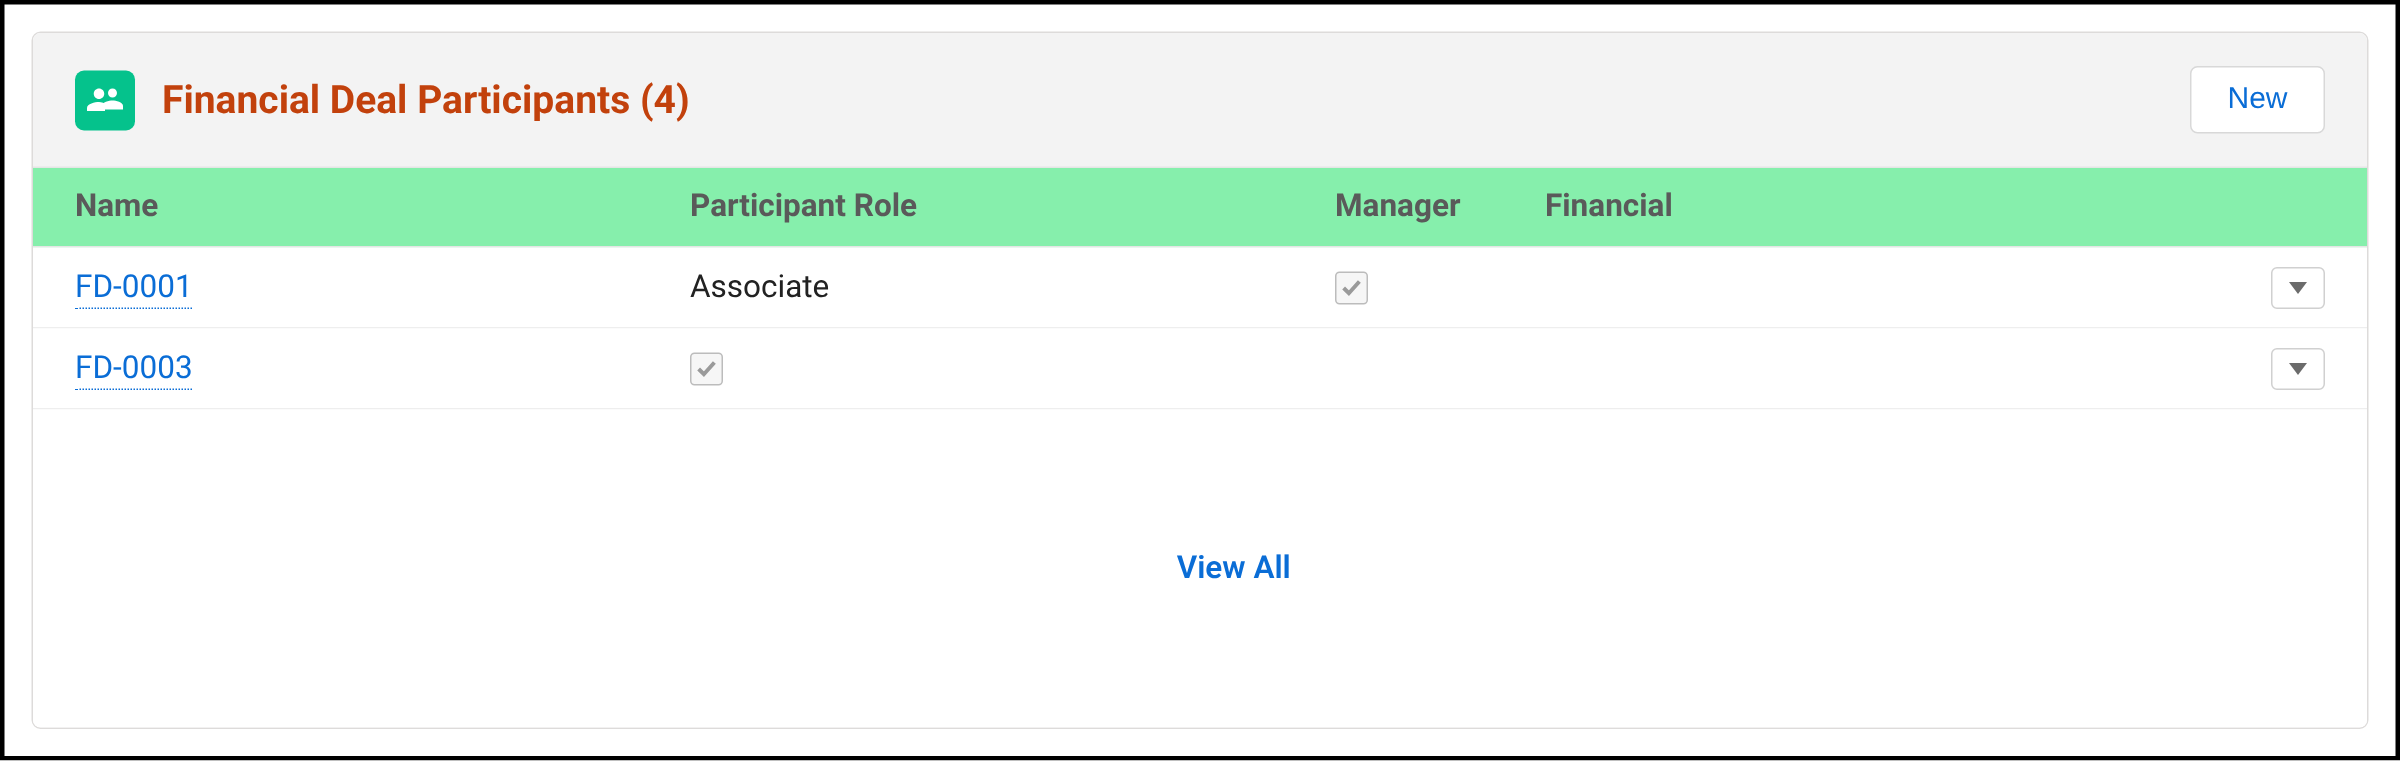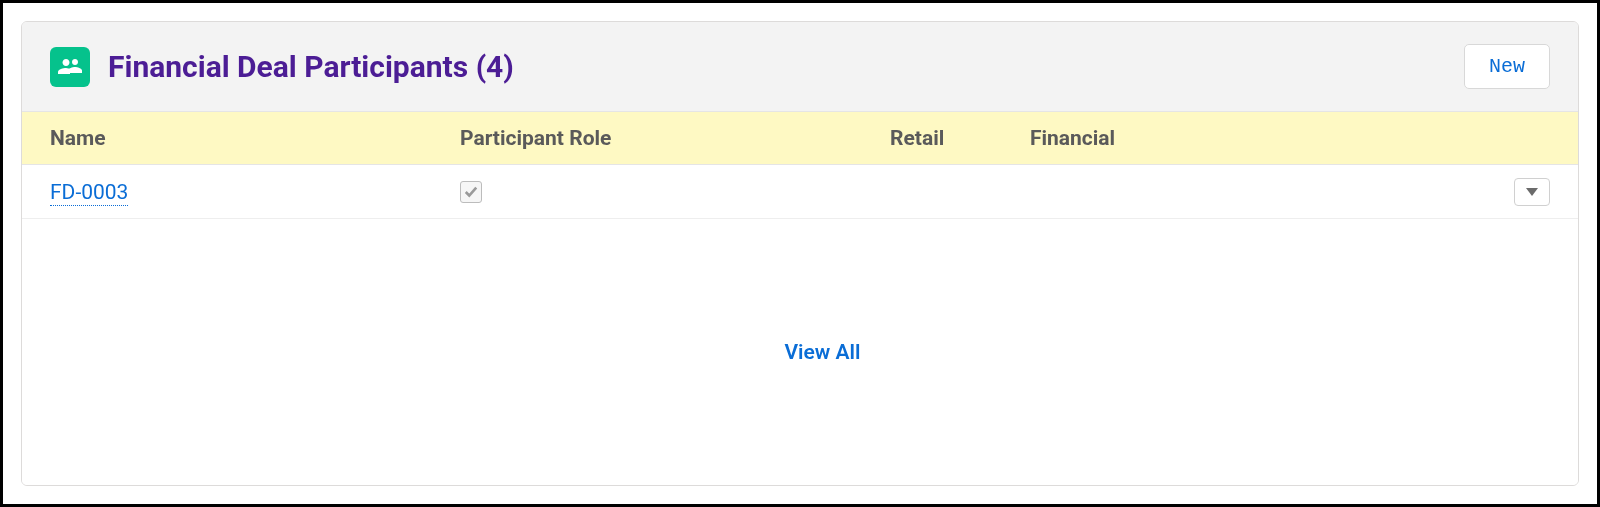--- a/index.html
+++ b/index.html
@@ -36,40 +36,39 @@
     background: #05c28c;
     border-radius: 6px;
     display: flex;
     align-items: center;
     justify-content: center;
     margin-right: 18px;
     flex-shrink: 0;
   }
   .header-icon svg { width: 24px; height: 24px; fill: #fff; }
   .card-title {
-    font-size: 30px;
+    font-size: 26px;
     font-weight: 700;
-    color: #4c1d95;
+    color: #c2410c;
     flex: 1;
   }
   .new-btn {
     background: #fff;
     border: 1px solid #d8d8d8;
     border-radius: 5px;
     padding: 10px 24px;
     font-size: 20px;
     color: #0a6dd6;
     cursor: pointer;
     font-weight: 400;
-    font-family: Liberation Mono, monospace;
   }
   .table-head {
     display: flex;
     padding: 14px 28px;
-    background: #fef9c3;
+    background: #86efac;
     border-bottom: 1px solid #e5e5e5;
   }
   .th {
     font-size: 21px;
     font-weight: 700;
     color: #5a5a5a;
   }
   .col-name { width: 410px; flex-shrink: 0; }
   .col-role { width: 430px; flex-shrink: 0; }
   .col-active { width: 140px; flex-shrink: 0; }
@@ -145,26 +144,45 @@
             <path d="M8 11c2 0 3.5-1.6 3.5-3.5S10 4 8 4 4.5 5.6 4.5 7.5 6 11 8 11zm0 2c-2.7 0-8 1.3-8 4v2h12v-1c0-1.2.6-2.2 1.6-3C11.7 13.7 9.6 13 8 13zm9-3c1.7 0 3-1.3 3-3s-1.3-3-3-3-3 1.3-3 3 1.3 3 3 3zm0 2c-2.3 0-7 1.2-7 3.5V18h14v-2.5c0-2.3-4.7-3.5-7-3.5z"></path>
           </svg>
       </div>
       <div class="card-title">Financial Deal Participants (4)</div>
       <button class="new-btn">New</button>
     </div>
 
     <div class="table-head">
       <div class="th col-name">Name</div>
       <div class="th col-role">Participant Role</div>
-      <div class="th col-active">Retail</div>
+      <div class="th col-active">Manager</div>
       <div class="th col-comments">Financial</div>
       <div class="col-action"></div>
     </div>
 
     <div id="rows-container">
+        <div class="row">
+          <div class="col-name"><a class="name-link">FD-0001</a></div>
+          <div class="col-role role-text">Associate</div>
+          <div class="col-active">
+            <div class="checkbox">
+              <svg viewBox="0 0 16 16">
+                <polyline points="2,8 6,12 14,3"></polyline>
+              </svg>
+            </div>
+          </div>
+          <div class="col-comments comments-text"></div>
+          <div class="col-action">
+            <div class="action-btn">
+              <svg viewBox="0 0 12 8">
+                <polygon points="0,0 12,0 6,8"></polygon>
+              </svg>
+            </div>
+          </div>
+        </div>
         <div class="row">
           <div class="col-name"><a class="name-link">FD-0003</a></div>
           <div class="col-active">
             <div class="checkbox">
               <svg viewBox="0 0 16 16">
                 <polyline points="2,8 6,12 14,3"></polyline>
               </svg>
             </div>
           </div>
           <div class="col-comments comments-text"></div>

